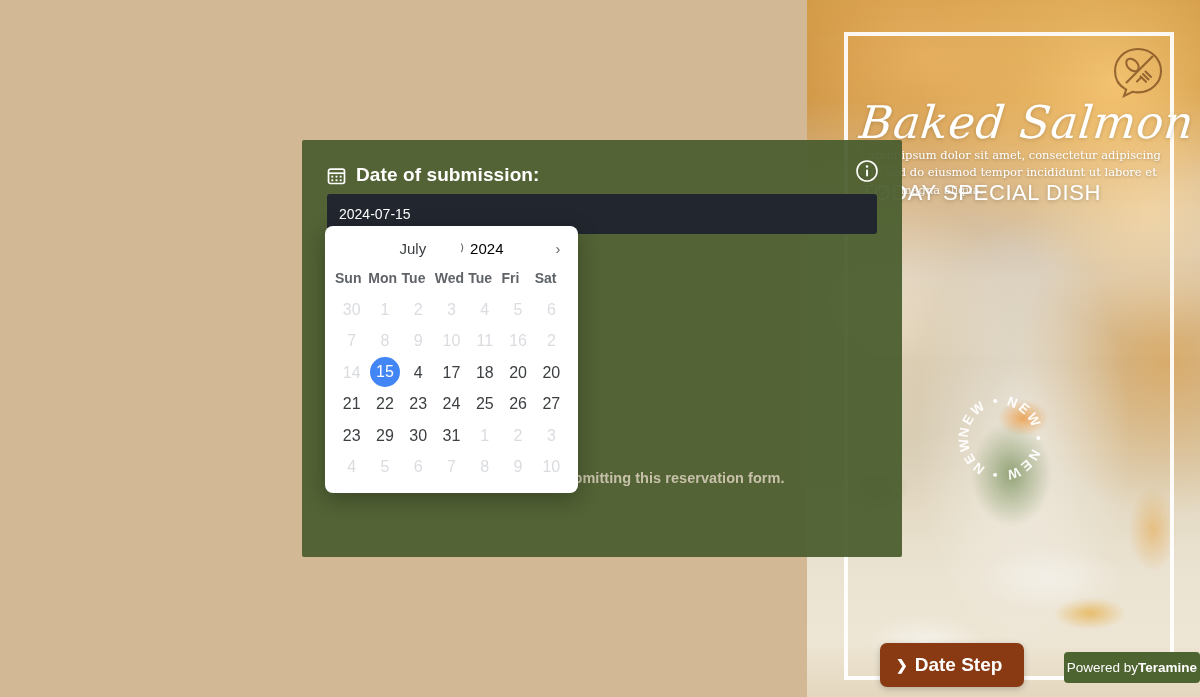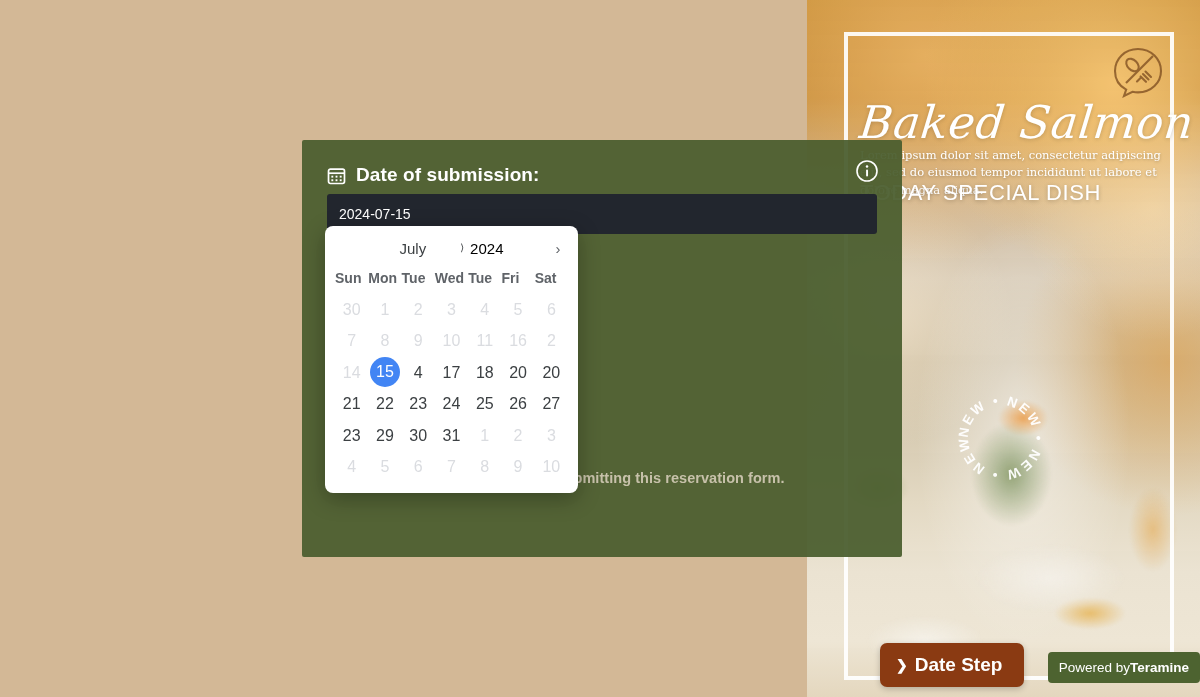--- a/index.html
+++ b/index.html
@@ -168,21 +168,21 @@
   .next-step-btn .chev {
     font-size: 14px;
     font-weight: 700;
     line-height: 1;
   }
 
   .powered-badge {
     position: absolute;
     right: 0px; bottom: 14px;
     height: 31px;
-    padding: 0 11px;
+    padding: 0 3px;
     display: flex;
     align-items: center;
     background: #4d6330;
     color: #ffffff;
     border-radius: 4px;
     font-size: 13.5px;
     z-index: 8;
     white-space: nowrap;
   }
   .powered-badge b { font-weight: 700; }

